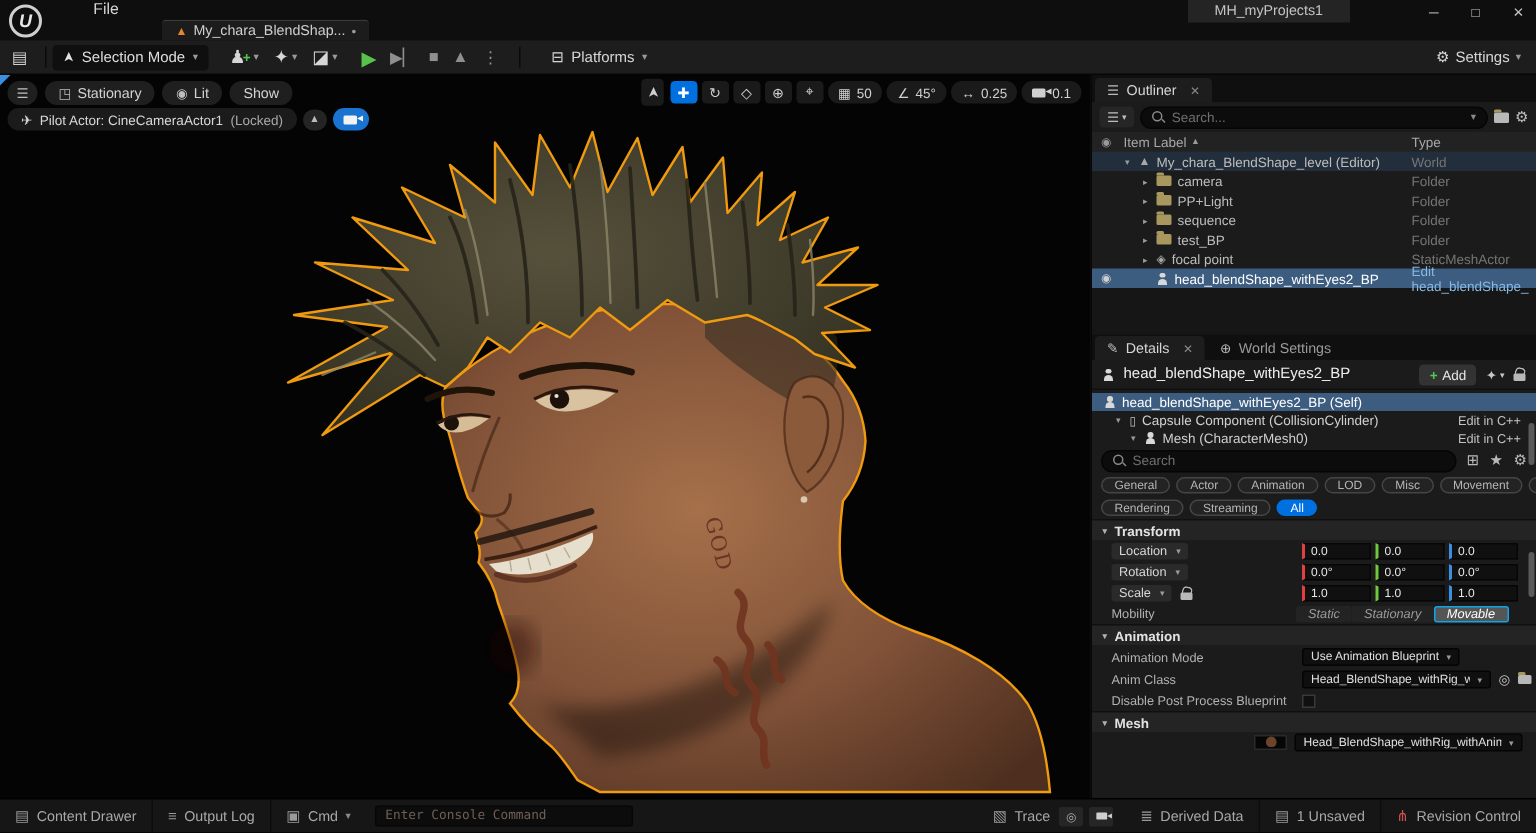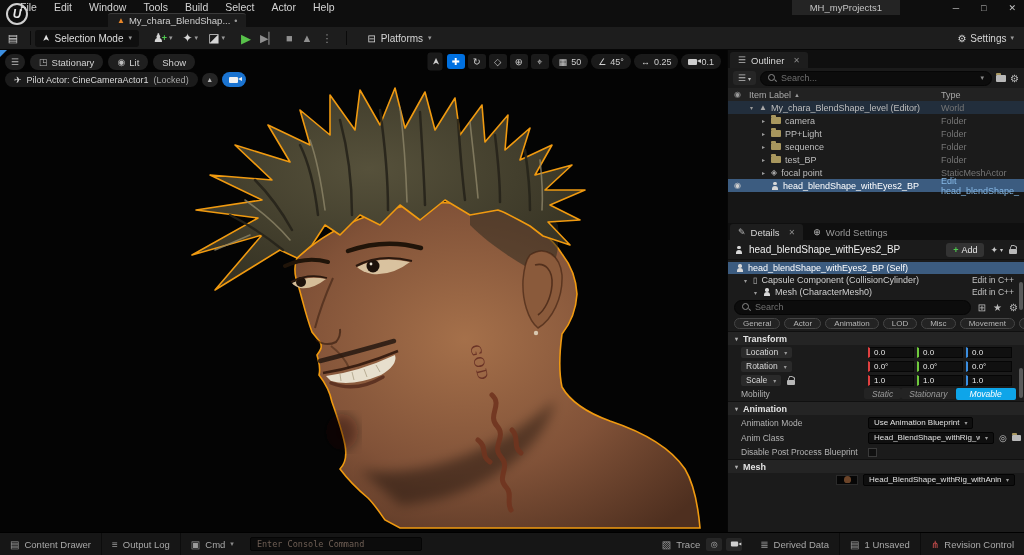--- a/index.html
+++ b/index.html
@@ -4,21 +4,21 @@
 <style>
   * { margin:0; padding:0; box-sizing:border-box; }
   html,body { background:#000; }
   body { font-family:"Liberation Sans", sans-serif; color:#c8c8c8; }
   .app { position:relative; width:1024px; height:555px; overflow:hidden; background:#161616; }
 
   
   .titlebar { position:absolute; left:0; top:0; width:1024px; height:27px; background:#0e0e0e; }
   .uelogo { position:absolute; left:6px; top:3px; width:22px; height:22px; border:2px solid #cfcfcf; border-radius:50%;
             display:flex; align-items:center; justify-content:center; font-size:12px; font-weight:bold; color:#e8e8e8; font-style:italic; }
-  .menurow { position:absolute; left:20px; top:0; height:13px; display:flex; align-items:center; gap:17px; }
+  .menurow { position:absolute; left:52px; top:0; height:13px; display:flex; align-items:center; gap:17px;flex-direction:column; }
   .menurow span { font-size:10.5px; color:#d4d4d4; cursor:default; }
   .tabrow { position:absolute; left:108px; top:13px; height:14px; display:flex; }
   .assettab { display:flex; align-items:center; gap:4px; background:#1c1c1c; border-top:1px solid #3a3a3a;
               padding:0 9px; height:14px; border-radius:3px 3px 0 0; font-size:9.5px; color:#cfcfcf; }
   .assettab .ticon { color:#e8872a; font-size:8px; }
   .assettab .tdot { color:#9a9a9a; font-size:9px; }
   .projbadge { position:absolute; right:124px; top:0; height:15px; background:#242424; padding:0 18px;
                display:flex; align-items:center; font-size:9.5px; color:#c4c4c4; }
   .winctl { position:absolute; right:8px; top:0; height:15px; display:flex; align-items:center; gap:22px; font-size:9px; color:#c4c4c4; }
 
@@ -144,21 +144,21 @@
   .prow { display:flex; align-items:center; height:14px; padding-left:13px; position:relative; background:#1b1b1b; }
   .prow .plabel { font-size:8.5px; color:#b2b2b2; }
   .pdd { display:flex; align-items:center; gap:6px; background:#2a2a2a; border-radius:2px; height:11px; padding:0 5px; font-size:8.5px; color:#d8d8d8; }
   .pdd .chev { font-size:6px; color:#9a9a9a; }
   .pvals { position:absolute; left:140px; display:flex; gap:3px; }
   .axbox { width:46px; height:11px; background:#101010; border:1px solid #060606; display:flex; align-items:center;
            padding-left:4px; font-size:8px; color:#e8e8e8; }
   .axbox.x { border-left:2px solid #e04040; } .axbox.y { border-left:2px solid #6fc93d; } .axbox.z { border-left:2px solid #3b8ee0; }
   .mobseg { position:absolute; left:136px; display:flex; gap:0;font-style:italic; }
   .mobbtn { height:11px; padding:0 8px; display:flex; align-items:center; font-size:8.5px; color:#9a9a9a; background:#232323; border-radius:2px; }
-  .mobbtn.on { background:#555; color:#fff; border:6px solid #0ea5e9; }
+  .mobbtn.on { background:#555; color:#fff; border:1px solid #0ea5e9; }
   .ctl { position:absolute; left:140px; display:flex; align-items:center; gap:5px; }
   .ddbox { display:flex; align-items:center; background:#0f0f0f; border:1px solid #040404; border-radius:2px; height:12px;
            padding:0 5px; font-size:8px; color:#e0e0e0; gap:5px; }
   .ddbox .chev { font-size:6px; color:#9a9a9a; }
   .ddicon { font-size:9px; color:#c0c0c0; }
   .checkbox { width:9px; height:9px; background:#101010; border:1px solid #3a3a3a; }
   .thumb { width:22px; height:10px; background:#060606; border:1px solid #2a2a2a; display:flex; align-items:center; justify-content:center; }
   .thumb i { display:block; width:7px; height:7px; background:#6b4429; border-radius:50% 50% 40% 40%; }
   .sbar { position:absolute; width:4px; border-radius:2px; background:#5a5a5a; }
 
@@ -560,20 +560,25 @@
     </div>
     <div class="chiprow">
       <span class="chip">General</span>
       <span class="chip">Actor</span>
       <span class="chip">Animation</span>
       <span class="chip">LOD</span>
       <span class="chip">Misc</span>
       <span class="chip">Movement</span>
       <span class="chip">Physics</span>
     </div>
+    <div class="chiprow">
+      <span class="chip">Rendering</span>
+      <span class="chip">Streaming</span>
+      <span class="chip all">All</span>
+    </div>
 
     <div class="sechead">
       <span class="sexp">▾</span>
       <span>Transform</span>
     </div>
     <div class="prow">
       <span class="pdd">
         <span>Location</span>
         <span class="chev">▾</span>
       </span>

